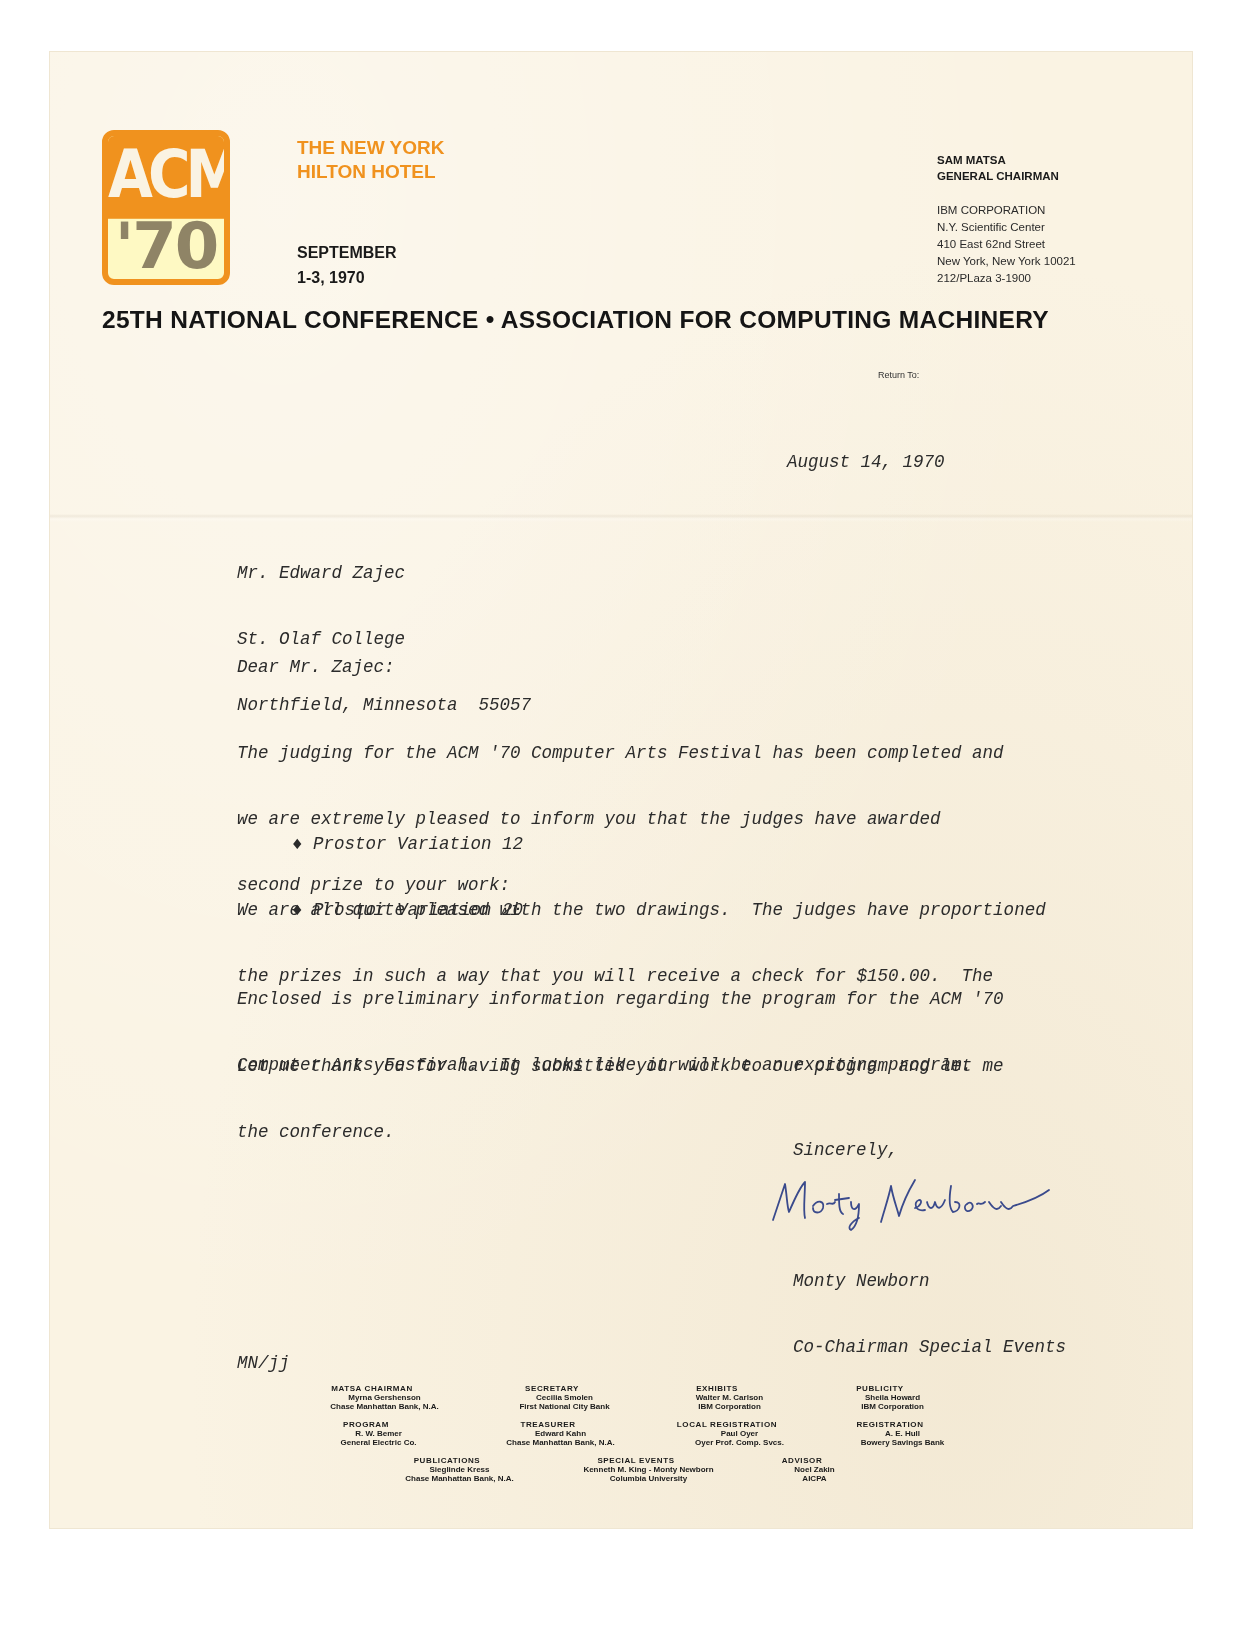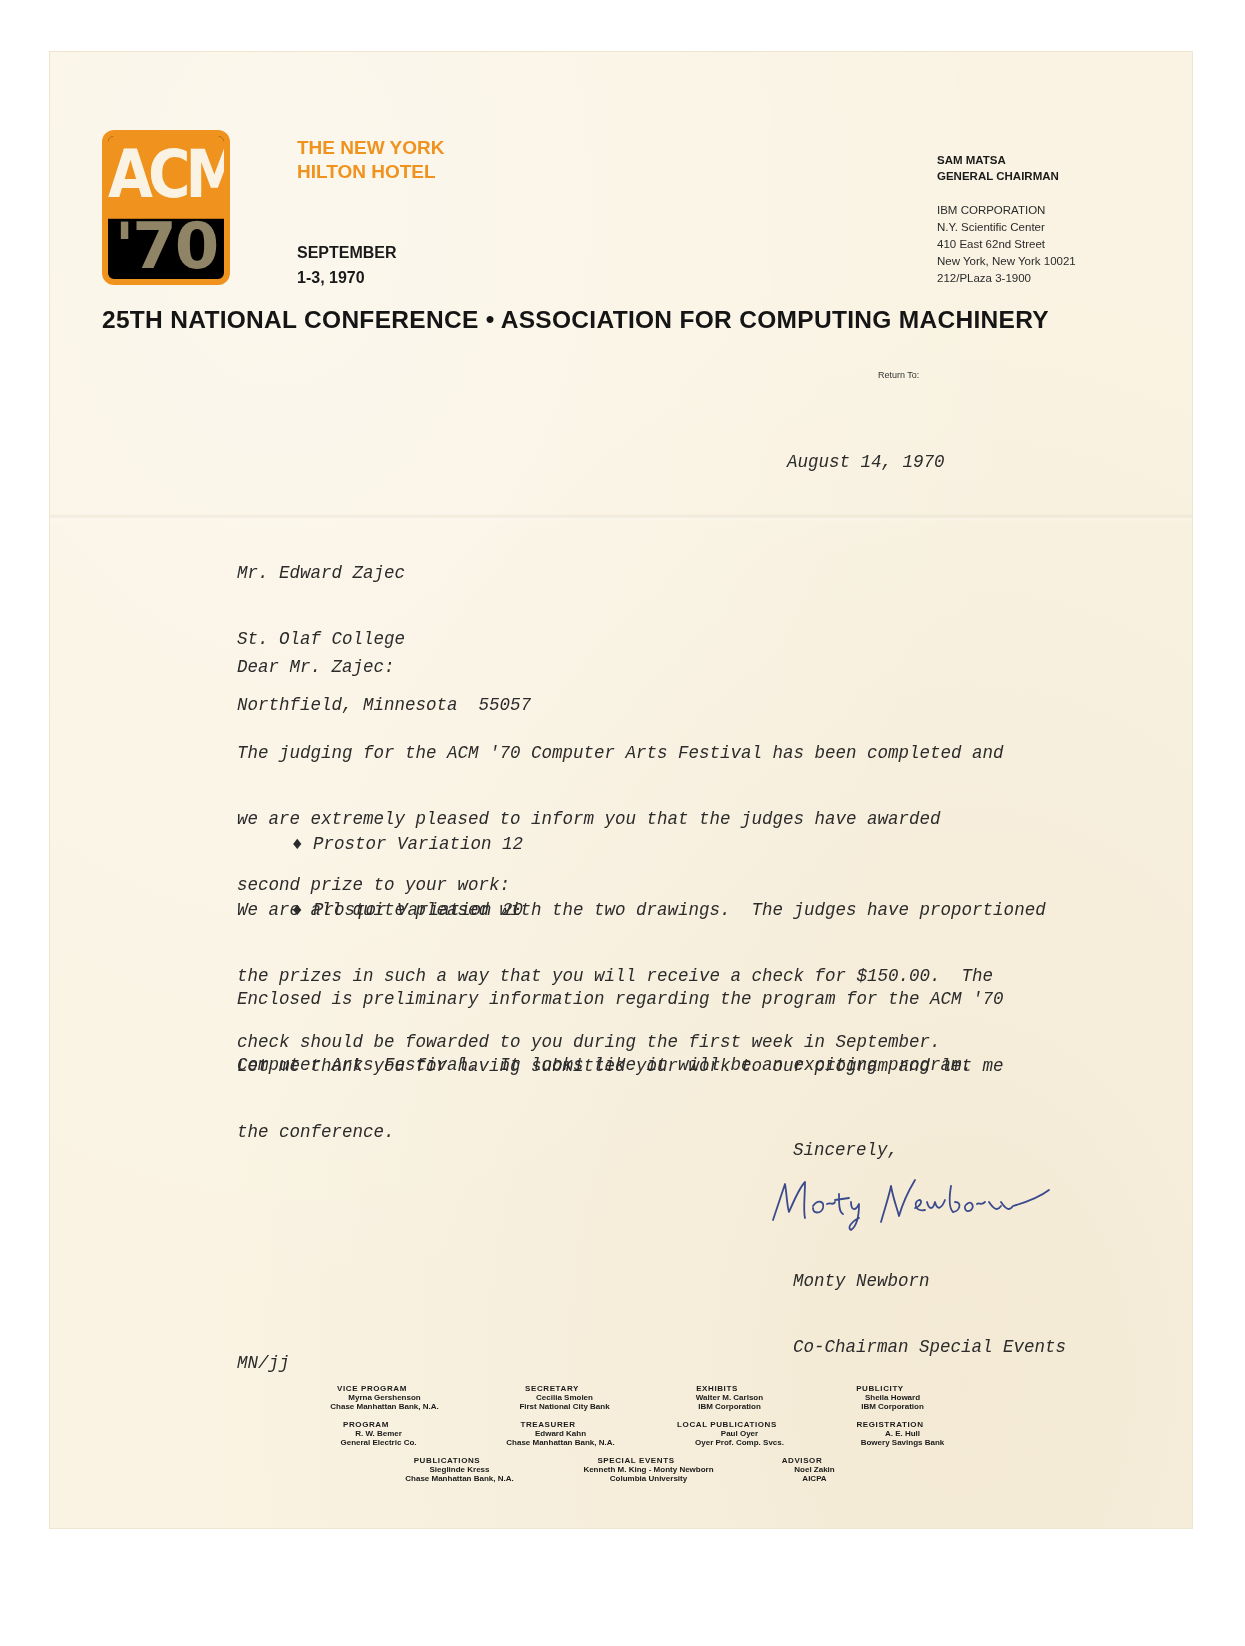--- a/index.html
+++ b/index.html
@@ -15,21 +15,21 @@
       radial-gradient(ellipse at 20% 10%, rgba(255,255,255,0.35), rgba(0,0,0,0) 60%),
       radial-gradient(ellipse at 80% 90%, rgba(230,215,185,0.35), rgba(0,0,0,0) 60%);
     box-shadow: 0 0 0 1px #efe6d2;
   }
   .abs { position:absolute; }
 
   
   .logo {
     position:absolute; left:102px; top:130px; width:128px; height:155px;
     border:6px solid #f0921e; border-radius:12px; box-sizing:border-box; overflow:hidden;
-    background:#000000;
+    background:#fef9c3;
   }
   .logo-top {
     position:absolute; left:0; top:0; right:0; height:77px; background:#f0921e;
     color:#faf3e3; font-family:"DejaVu Sans", sans-serif; font-weight:bold;
     font-size:58px; letter-spacing:-5px; line-height:77px; text-align:center;
     transform:scaleY(1.15);
   }
   .logo-bottom {
     position:absolute; left:0; top:77px; right:0; bottom:0;
     color:#8f8466; font-family:"DejaVu Sans", sans-serif; font-weight:bold;
@@ -138,21 +138,20 @@
 </div>
 
 <div class="abs tw items">
   <div>♦ Prostor Variation 12</div>
   <div>♦ Prostor Variation 20</div>
 </div>
 
 <div class="abs tw p2">
   <div>We are all quite pleased with the two drawings.  The judges have proportioned</div>
   <div>the prizes in such a way that you will receive a check for $150.00.  The</div>
-  <div>check should be fowarded to you during the first week in September.</div>
 </div>
 
 <div class="abs tw p3">
   <div>Enclosed is preliminary information regarding the program for the ACM '70</div>
   <div>Computer Arts Festival.  It looks like it will be an exciting program.</div>
 </div>
 
 <div class="abs tw p4">
   <div>Let me thank you for having submitted your work to our program and let me</div>
   <div>the conference.</div>
@@ -179,21 +178,21 @@
 </svg>
 
 <div class="abs tw signer">
   <div>Monty Newborn</div>
   <div>Co-Chairman Special Events</div>
 </div>
 
 <div class="abs tw initials">MN/jj</div>
 
 <div class="committee" style="left:372px; top:1384px;">
-  <div class="role">VICE PROGRAM</div>
+  <div class="role">MATSA CHAIRMAN</div>
   <div class="person">Myrna Gershenson</div>
   <div class="org">Chase Manhattan Bank, N.A.</div>
 </div>
 <div class="committee" style="left:552px; top:1384px;">
   <div class="role">SECRETARY</div>
   <div class="person">Cecilia Smolen</div>
   <div class="org">First National City Bank</div>
 </div>
 <div class="committee" style="left:717px; top:1384px;">
   <div class="role">EXHIBITS</div>
@@ -210,21 +209,21 @@
   <div class="role">PROGRAM</div>
   <div class="person">R. W. Bemer</div>
   <div class="org">General Electric Co.</div>
 </div>
 <div class="committee" style="left:548px; top:1420px;">
   <div class="role">TREASURER</div>
   <div class="person">Edward Kahn</div>
   <div class="org">Chase Manhattan Bank, N.A.</div>
 </div>
 <div class="committee" style="left:727px; top:1420px;">
-  <div class="role">LOCAL PUBLICATIONS</div>
+  <div class="role">LOCAL REGISTRATION</div>
   <div class="person">Paul Oyer</div>
   <div class="org">Oyer Prof. Comp. Svcs.</div>
 </div>
 <div class="committee" style="left:890px; top:1420px;">
   <div class="role">REGISTRATION</div>
   <div class="person">A. E. Hull</div>
   <div class="org">Bowery Savings Bank</div>
 </div>
 
 <div class="committee" style="left:447px; top:1456px;">

